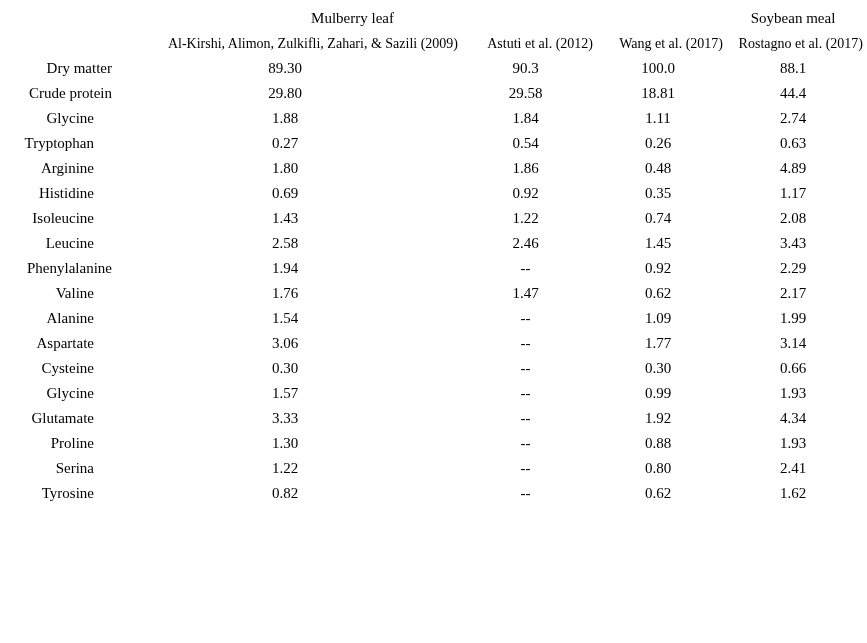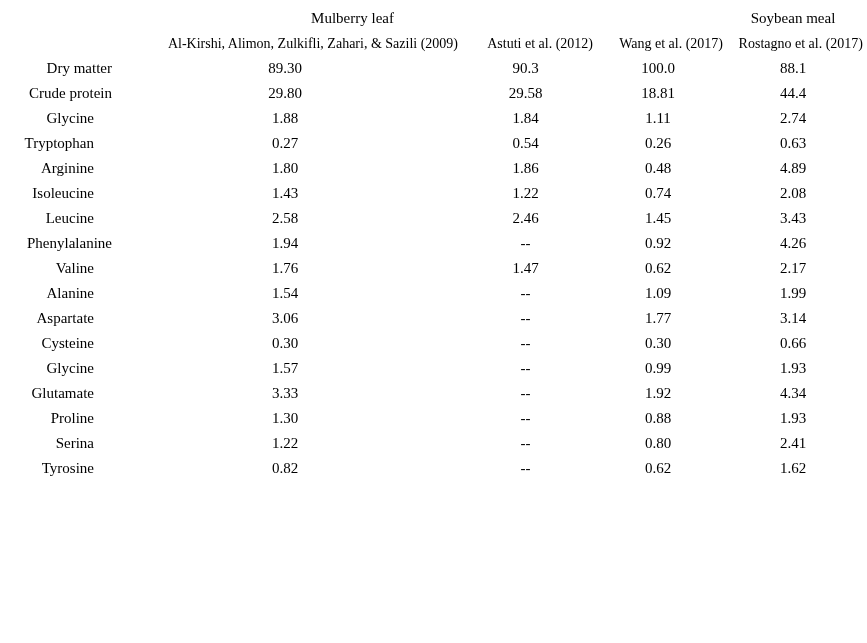--- a/index.html
+++ b/index.html
@@ -123,39 +123,46 @@
           <td class="val">0.63</td>
         </tr>
         <tr>
           <td class="row-label indent">Arginine</td>
           <td class="val">1.80</td>
           <td class="val">1.86</td>
           <td class="val">0.48</td>
           <td class="val">4.89</td>
         </tr>
         <tr>
+          <td class="row-label indent">Histidine</td>
+          <td class="val">0.69</td>
+          <td class="val">0.92</td>
+          <td class="val">0.35</td>
+          <td class="val">1.17</td>
+        </tr>
+        <tr>
           <td class="row-label indent">Isoleucine</td>
           <td class="val">1.43</td>
           <td class="val">1.22</td>
           <td class="val">0.74</td>
           <td class="val">2.08</td>
         </tr>
         <tr>
           <td class="row-label indent">Leucine</td>
           <td class="val">2.58</td>
           <td class="val">2.46</td>
           <td class="val">1.45</td>
           <td class="val">3.43</td>
         </tr>
         <tr>
           <td class="row-label">Phenylalanine</td>
           <td class="val">1.94</td>
           <td class="val">--</td>
           <td class="val">0.92</td>
-          <td class="val">4.26</td>
+          <td class="val">2.29</td>
         </tr>
         <tr>
           <td class="row-label indent">Valine</td>
           <td class="val">1.76</td>
           <td class="val">1.47</td>
           <td class="val">0.62</td>
           <td class="val">2.17</td>
         </tr>
         <tr>
           <td class="row-label indent">Alanine</td>

